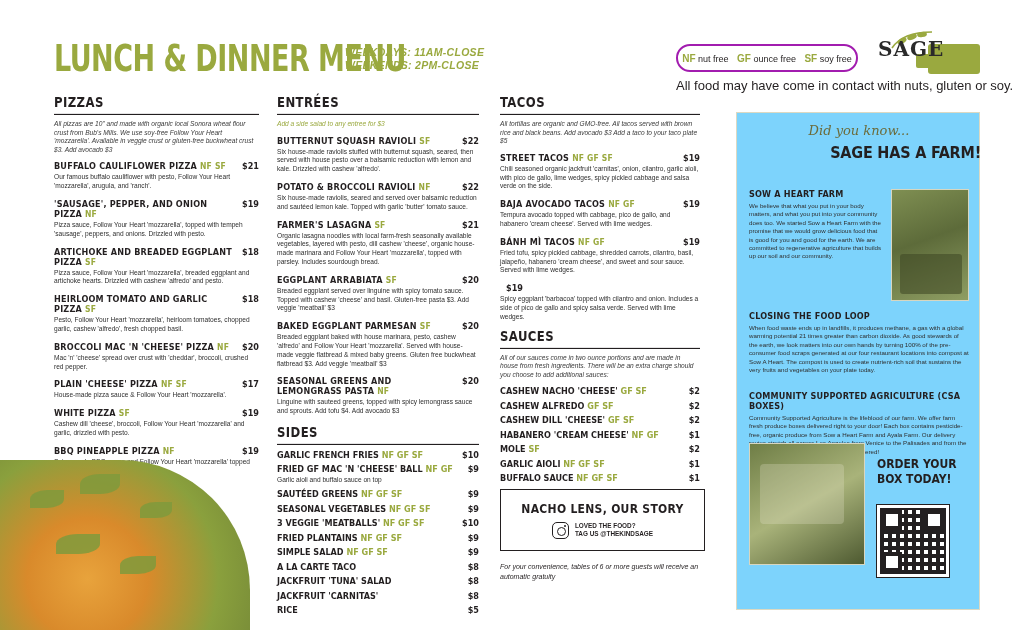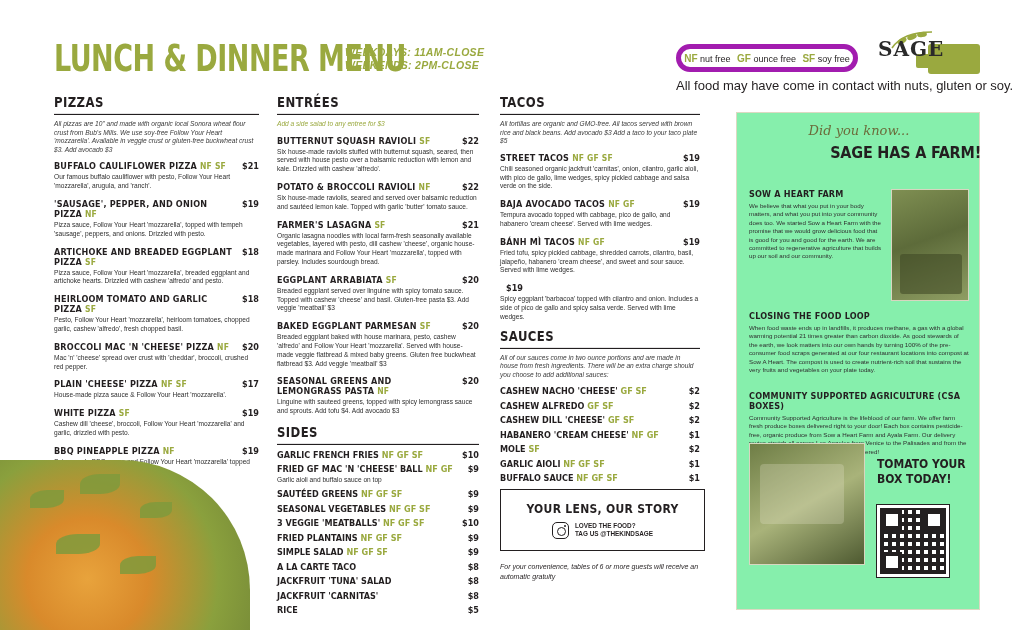--- a/index.html
+++ b/index.html
@@ -24,21 +24,21 @@
     transform:scaleY(1.25); transform-origin:left top;
     white-space:nowrap;
   }
   .hours {
     position:absolute; left:345px; top:46px;
     font-style:italic; font-weight:bold; font-size:10.5px;
     line-height:13px; color:#9aa93f; letter-spacing:0.3px;
   }
   .legend-box {
     position:absolute; left:676px; top:44px; width:182px; height:28px;
-    border:5px solid #a21caf; border-radius:14px;
+    border:2px solid #a21caf; border-radius:14px;
     display:flex; align-items:center; justify-content:space-around;
     font-size:9px;
   }
   .legend-box .code { color:#9aa93f; font-weight:bold; font-size:10px; }
   .legend-note {
     position:absolute; left:676px; top:78px; font-size:13px; color:#231f20;
   }
   .logo { position:absolute; left:876px; top:30px; width:104px; height:56px; }
   .logo .truck { position:absolute; right:0; top:14px; width:52px; height:30px;
     background:#9aa93f; border-radius:3px; }
@@ -110,21 +110,21 @@
     background:#231f20; border-radius:50%; }
   .ig-text { font-size:6.4px; line-height:8.4px; font-weight:bold; }
   .gratuity {
     position:absolute; left:500px; top:562px; width:210px;
     font-size:7px; font-style:italic; line-height:10px; color:#231f20;
   }
 
   
   .panel {
     position:absolute; left:736px; top:112px; width:244px; height:498px;
-    background:#86efac; border:1px solid #dcd9c2;
+    background:#7dd3fc; border:1px solid #dcd9c2;
   }
   .panel-didyou {
     position:absolute; left:0; top:10px; width:244px; text-align:center;
     font-family:"DejaVu Serif","Liberation Serif",serif;
     font-style:italic; font-size:13px; color:#6b6b3a;
   }
   .panel-head {
     position:absolute; left:0; top:30px; width:244px; text-align:right;
     font-family:"DejaVu Sans Condensed","Liberation Sans", sans-serif;
     font-weight:bold; font-size:16px; letter-spacing:-0.2px; color:#231f20;
@@ -451,21 +451,21 @@
         <div class="list-name"><span>RANCH</span> <span class="codes">NF GF SF</span></div>
         <div class="list-price">$1</div>
       </div>
     <div class="list-row">
         <div class="list-name"><span>OTHER SAUCE/DRESSING</span> <span class="codes"></span></div>
         <div class="list-price">$1</div>
       </div>
   </div>
 
   <div class="ig-box">
-    <div class="ig-title">YOUR LENS, OUR STORY</div>
+    <div class="ig-title">NACHO LENS, OUR STORY</div>
     <div class="ig-row">
       <div class="ig-icon"></div>
       <div class="ig-text">
         <div>LOVED THE FOOD?</div>
         <div>TAG US @THEKINDSAGE</div>
       </div>
     </div>
   </div>
   <div class="gratuity">For your convenience, tables of 6 or more guests will receive an automatic gratuity</div>
 
@@ -484,21 +484,21 @@
       <h4>CLOSING THE FOOD LOOP</h4>
       <p>When food waste ends up in landfills, it produces methane, a gas with a global warming potential 21 times greater than carbon dioxide. As good stewards of the earth, we look matters into our own hands by turning 100% of the pre-consumer food scraps generated at our four restaurant locations into compost at Sow A Heart. The compost is used to create nutrient-rich soil that sustains the very fruits and vegetables on your plate today.</p>
     </div>
 
     <div class="panel-sec panel-wide" style="top:278px;">
       <h4>COMMUNITY SUPPORTED AGRICULTURE (CSA BOXES)</h4>
       <p>Community Supported Agriculture is the lifeblood of our farm. We offer farm fresh produce boxes delivered right to your door! Each box contains pesticide-free, organic produce from Sow a Heart Farm and Ayala Farm. Our delivery routes stretch all across Los Angeles from Venice to the Palisades and from the West Valley to East LA. We've got you covered!</p>
     </div>
 
     <div class="farm-photo2"></div>
-    <div class="order-cta">TOMATO YOUR BOX TODAY!</div>
+    <div class="order-cta">ORDER YOUR BOX TODAY!</div>
     <div class="qr">
       <span class="fp tl"></span>
       <span class="fp tr"></span>
       <span class="fp bl"></span>
     </div>
   </div>
 
   <div class="pizza">
     <div class="leaf" style="left:30px; top:30px; width:34px; height:18px;"></div>
     <div class="leaf" style="left:80px; top:14px; width:40px; height:20px;"></div>

